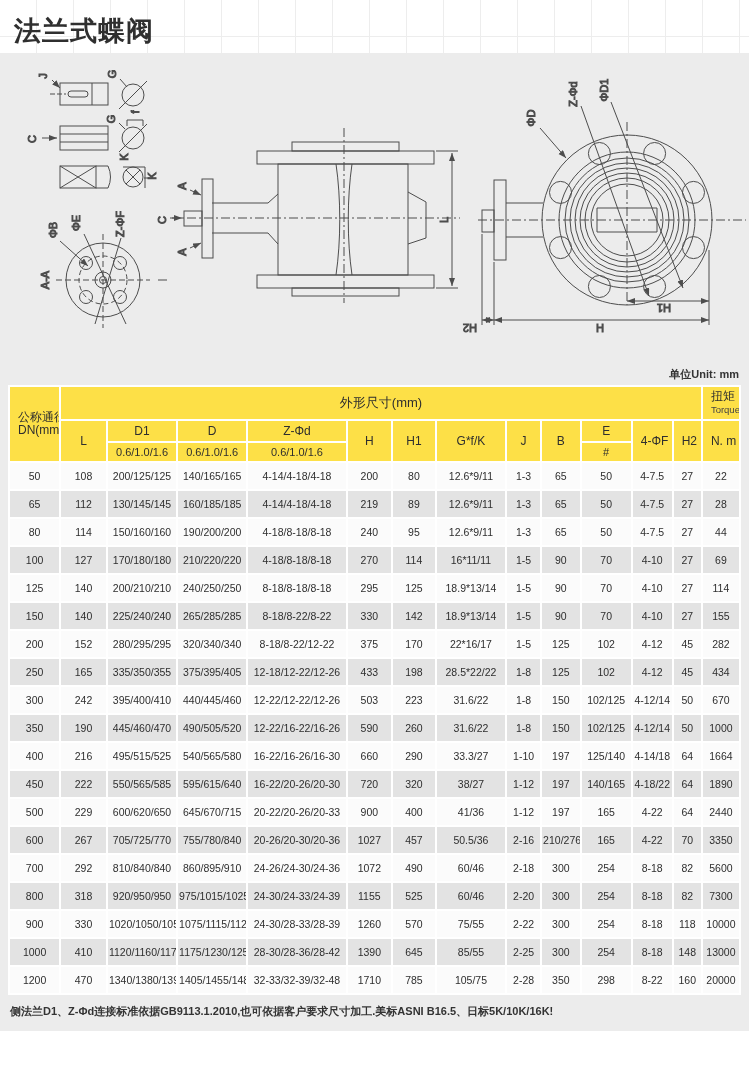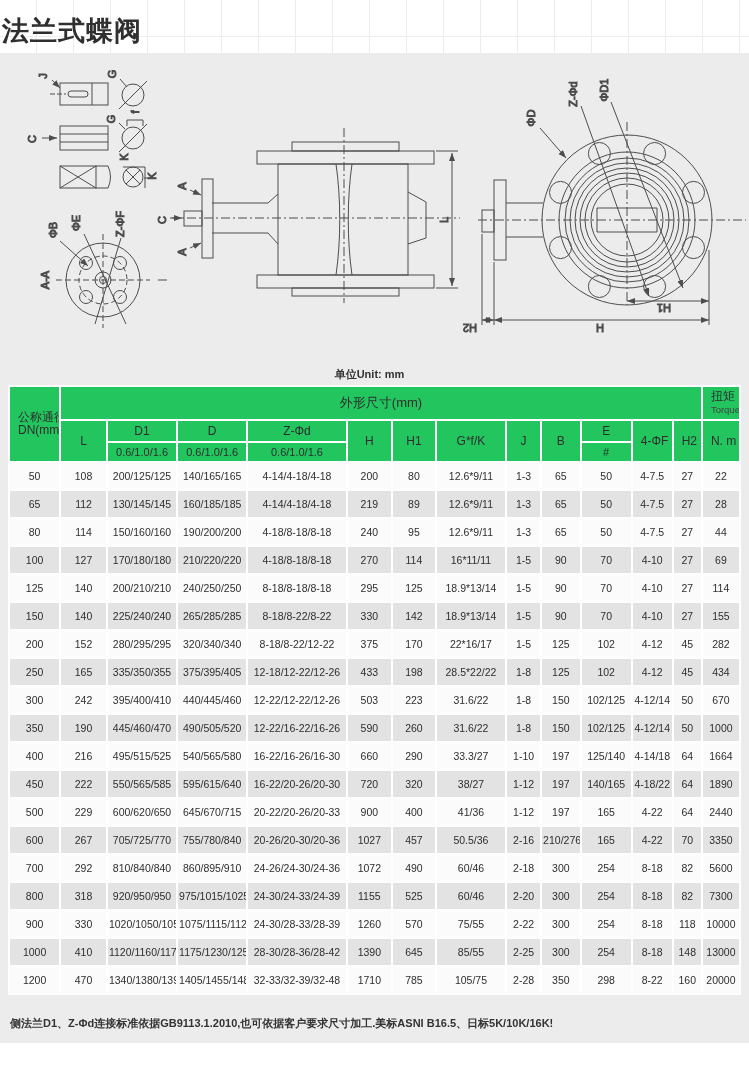--- a/index.html
+++ b/index.html
@@ -3,46 +3,46 @@
 <meta charset="utf-8">
 <style>
   * { margin:0; padding:0; box-sizing:border-box; }
   html,body { background:#ffffff; }
   body {
     width:749px; height:1077px;
     font-family:"Liberation Sans", sans-serif;
     color:#333; overflow:hidden;
   }
   .page-header{
-    height:53px; background:#fff; padding:9px 0 0 2px;
+    height:53px; background:#fff; padding:9px 0 0 14px;
     background-image:
       repeating-linear-gradient(to right, transparent 0 36px, #ededed 36px 37px),
       repeating-linear-gradient(to bottom, transparent 0 36px, #ededed 36px 37px);
     display:flex; align-items:center;
   }
   .title-zh{ font-size:27px; font-weight:bold; color:#2f2f2f; letter-spacing:1px; }
   .title-en{ font-size:24px; font-weight:400; color:#3c3c3c; margin-left:8px; }
   .band{ background:#ececec; padding-bottom:10px; }
   svg text{ font-family:"Liberation Sans", sans-serif; font-size:11px; fill:#3a3a3a; }
-  .unit-row{ text-align:center; padding:0 10px 3px 0; font-size:11px; font-weight:bold; color:#333; }
+  .unit-row{ text-align:right; padding:0 10px 3px 0; font-size:11px; font-weight:bold; color:#333; }
   table.dim{
     width:733px; margin:0 8px; border-collapse:collapse; table-layout:fixed;
   }
   table.dim th, table.dim td{
     border:2px solid #ffffff; text-align:center; vertical-align:middle;
     font-weight:normal; overflow:hidden; white-space:nowrap;
   }
-  table.dim th{ background:#22c55e; font-size:12px; color:#2e2e2e; padding:3px 8px; }
+  table.dim th{ background:#fde047; font-size:12px; color:#2e2e2e; padding:3px 8px; }
   table.dim .group-h{ font-size:13px; height:30px; }
   table.dim .two-line div{ line-height:13px; }
   table.dim .small-en{ font-size:9.5px; color:#444;text-align:center; }
   table.dim td{ font-size:10.5px; color:#2e2e2e; height:28px; padding:0 1px; background:#fbfbfb; }
   table.dim tbody tr:nth-child(even) td{ background:#e3e3e3; }
   table.dim .sub-h{ font-size:11px;margin-top:20px; }
-  .notes{ padding:21px 10px 2px 10px; }
+  .notes{ padding:9px 10px 2px 10px; }
   .notes p{ font-size:11px; line-height:15px; }
   .note-zh{ color:#333; font-weight:bold; }
   .note-en{ color:#555; }
 </style>
 </head>
 <body>
 
 <header class="page-header">
   <span class="title-zh">法兰式蝶阀</span>
 </header>

